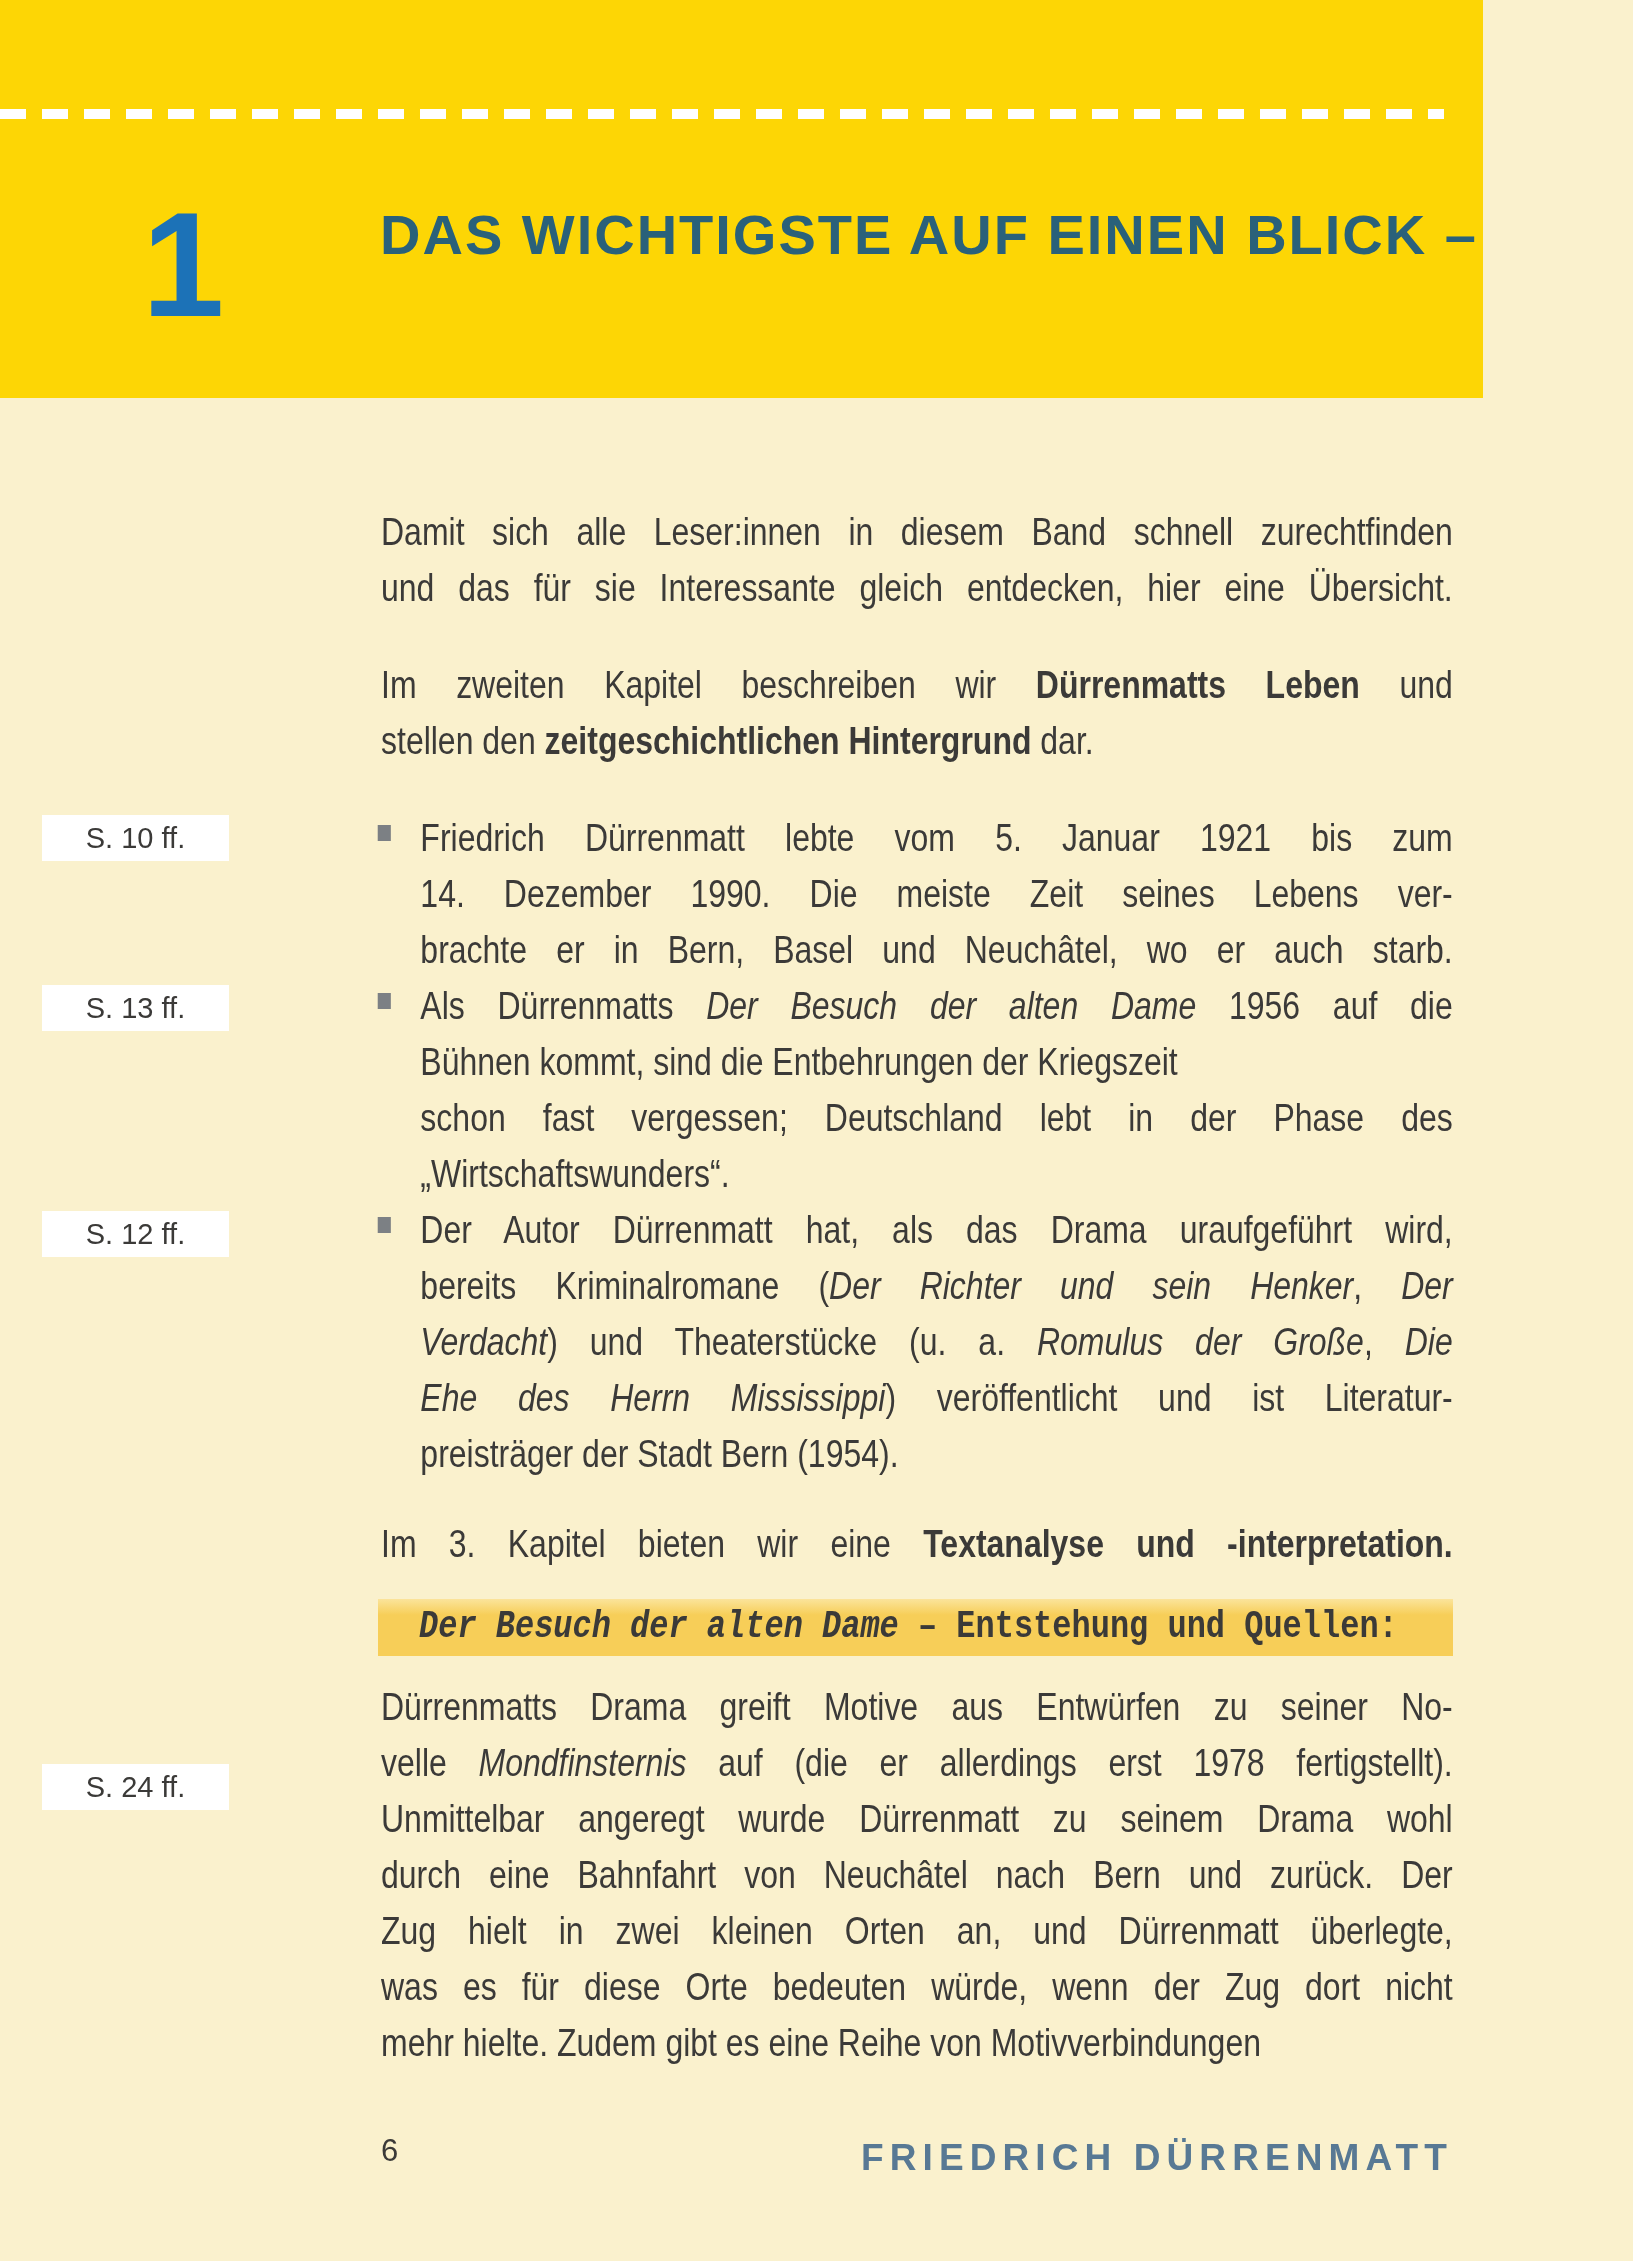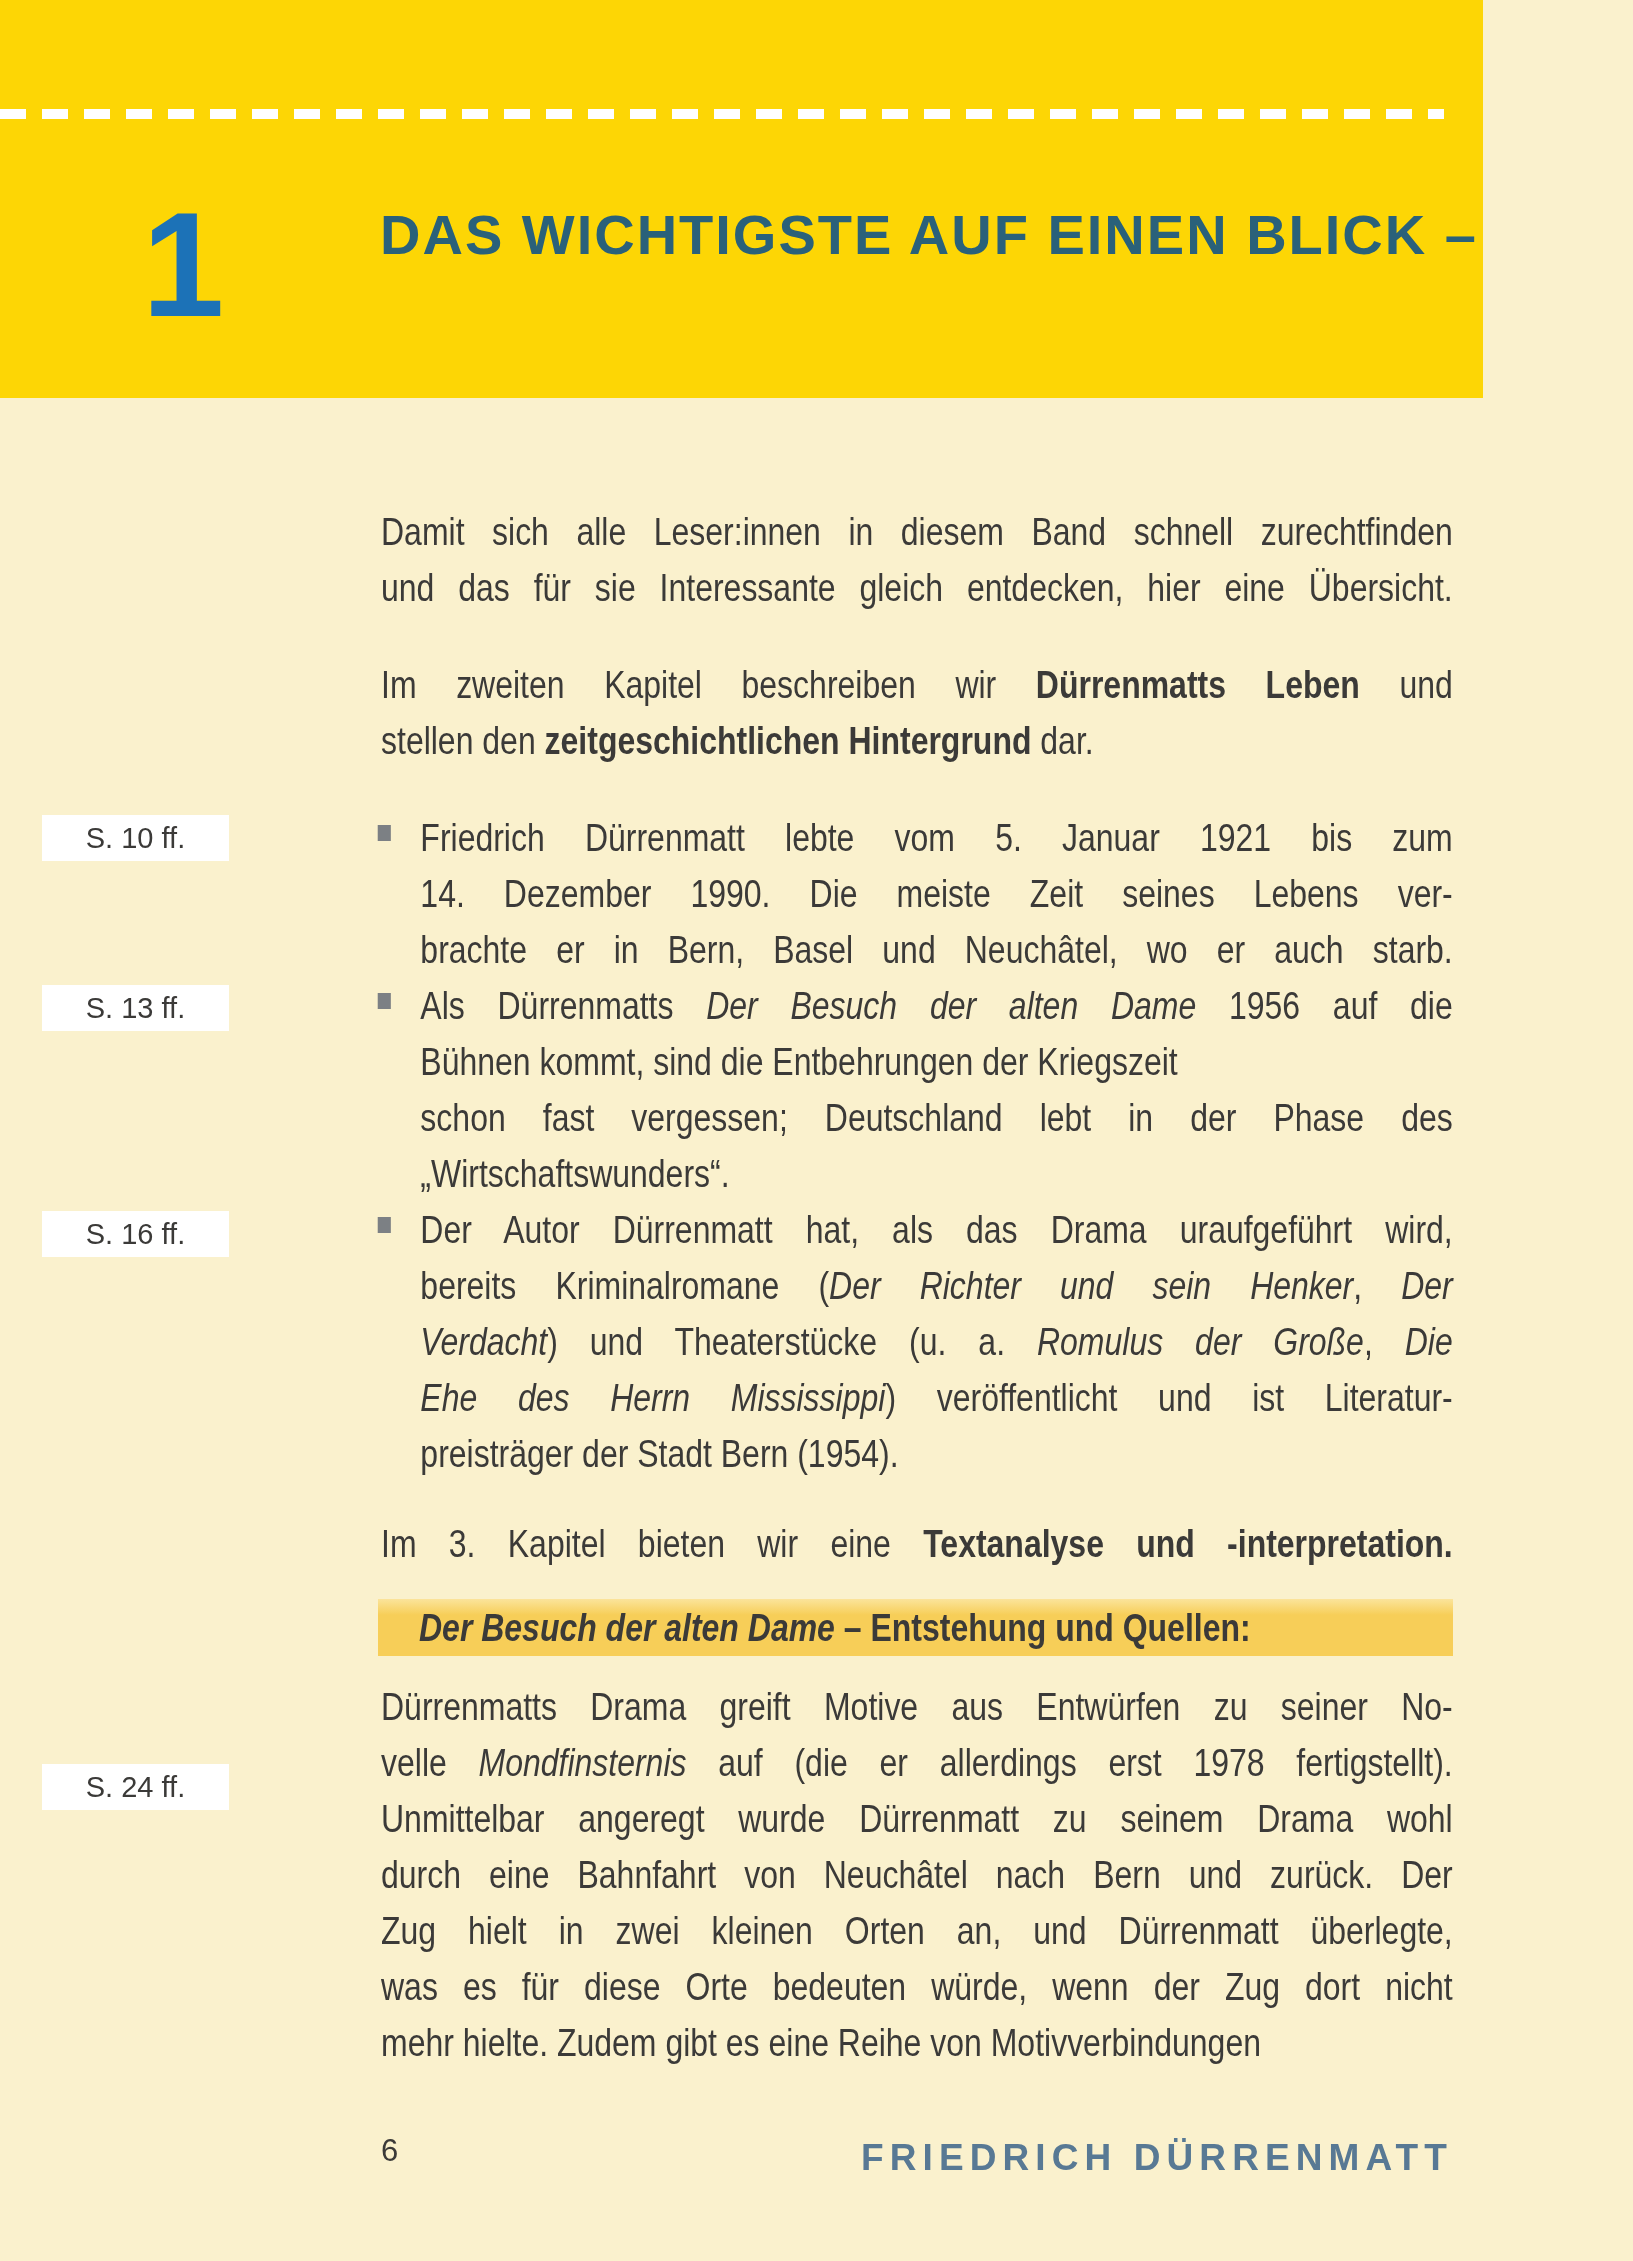--- a/index.html
+++ b/index.html
@@ -37,20 +37,21 @@
   .bullets{top:810px}
   .bullet-item{position:relative;padding-left:48px;}
   .bullet-square{
     position:absolute;left:-4.1px;top:15px;width:16.3px;height:16.3px;background:#7C8084;
   }
   .kap3{top:1516px}
   
   .hl-band{
     position:absolute;left:378px;top:1599px;width:1075px;height:57px;
     background:linear-gradient(to bottom,#FBE49B 0%,#F7CE58 28%,#F7CE58 100%);
+    font-family:Liberation Mono, monospace;
   }
   .hl-text{
     position:absolute;left:41px;top:0;width:1238px;transform:scaleX(0.82);transform-origin:0 0;
     font-size:39px;line-height:57px;color:#3B3A38;white-space:nowrap;
   }
   .closing{top:1679px}
   
   .pagenum{position:absolute;left:381px;top:2133px;font-size:31px;color:#3B3A38;}
   .brand{
     position:absolute;right:180px;top:2137px;font-size:37px;font-weight:bold;
@@ -65,21 +66,21 @@
   <header class="band">
     <div class="dashes"></div>
     <div class="chapnum">1</div>
     <div class="title">
       <div>DAS WICHTIGSTE AUF EINEN BLICK –</div>
     </div>
   </header>
 
   <div class="mlabel ml-1">S. 10 ff.</div>
   <div class="mlabel ml-2">S. 13 ff.</div>
-  <div class="mlabel ml-3">S. 16 ff.</div>
+  <div class="mlabel ml-3">S. 12 ff.</div>
   <div class="mlabel ml-4">S. 24 ff.</div>
 
   <div class="colblock p1">
       <div class="line tl"><span>Damit sich alle Leser:innen in diesem Band schnell zurechtfinden</span></div>
       <div class="line tl"><span>und das für sie Interessante gleich entdecken, hier eine Übersicht.</span></div>
     </div>
   <div class="colblock p2">
       <div class="line tl"><span>Im zweiten Kapitel beschreiben wir </span><span class="b">Dürrenmatts Leben</span><span> und</span></div>
       <div class="line"><span>stellen den </span><span class="b">zeitgeschichtlichen Hintergrund</span><span> dar.</span></div>
     </div>

